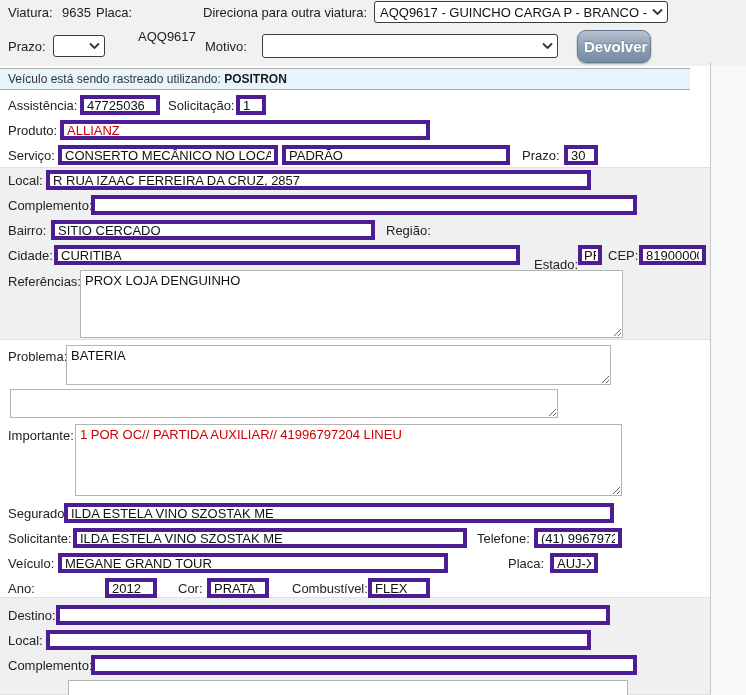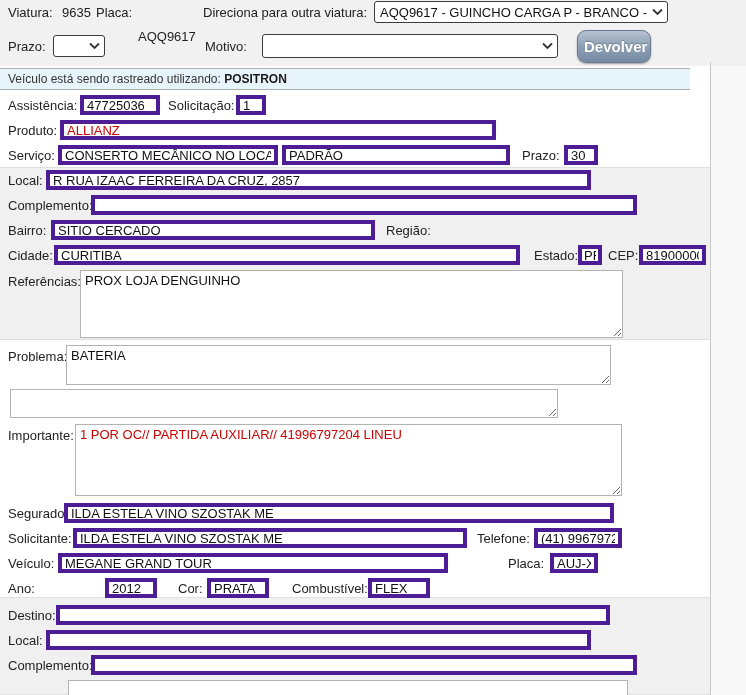--- a/index.html
+++ b/index.html
@@ -83,41 +83,41 @@
     <span>Veículo está sendo rastreado utilizando:</span>
     <b>POSITRON</b>
   </div>
 
   <span class="lbl" style="left:8px;top:98px;">Assistência:</span>
   <input class="inp" style="left: 80px; top: 95px; width: 80px;" value="47725036">
   <span class="lbl" style="left:168px;top:98px;">Solicitação:</span>
   <input class="inp" style="left: 236px; top: 95px; width: 30px;" value="1">
 
   <span class="lbl" style="left:8px;top:123px;">Produto:</span>
-  <input class="inp red" style="left: 60px; top: 120px; width: 436px; text-decoration: underline;" value="ALLIANZ">
+  <input class="inp red" style="left: 60px; top: 120px; width: 370px; text-decoration: underline;" value="ALLIANZ">
 
   <span class="lbl" style="left:8px;top:148px;">Serviço:</span>
   <input class="inp" style="left: 58px; top: 145px; width: 220px;" value="CONSERTO MECÂNICO NO LOCAL">
   <input class="inp" style="left: 282px; top: 145px; width: 228px;" value="PADRÃO">
   <span class="lbl" style="left:522px;top:148px;">Prazo:</span>
   <input class="inp" style="left: 564px; top: 145px; width: 34px;" value="30">
 
   <span class="lbl" style="left:8px;top:173px;">Local:</span>
   <input class="inp" style="left: 46px; top: 170px; width: 545px;" value="R RUA IZAAC FERREIRA DA CRUZ, 2857">
 
   <span class="lbl" style="left:8px;top:198px;">Complemento:</span>
   <input class="inp" style="left: 91px; top: 195px; width: 546px;" value="">
 
   <span class="lbl" style="left:8px;top:223px;">Bairro:</span>
   <input class="inp" style="left: 51px; top: 220px; width: 324px;" value="SITIO CERCADO">
   <span class="lbl" style="left:386px;top:223px;">Região:</span>
 
   <span class="lbl" style="left:8px;top:248px;">Cidade:</span>
   <input class="inp" style="left: 54px; top: 245px; width: 466px;" value="CURITIBA">
-  <span class="lbl" style="left:534px;top:248px;">Estado:</span>
+  <span class="lbl" style="left:534px;top:257px;">Estado:</span>
   <input class="inp" style="left: 578px; top: 245px; width: 24px; padding: 0px 2px;" value="PR">
   <span class="lbl" style="left:608px;top:248px;">CEP:</span>
   <input class="inp" style="left: 639px; top: 245px; width: 67px;" value="81900000">
 
   <span class="lbl" style="left:8px;top:274px;">Referências:</span>
   <textarea class="ta" style="left: 80px; top: 270px; width: 543px; height: 68px;">PROX LOJA DENGUINHO</textarea>
 
   <span class="lbl" style="left:8px;top:349px;">Problema:</span>
   <textarea class="ta" style="left: 66px; top: 345px; width: 545px; height: 40px;">BATERIA</textarea>
 

